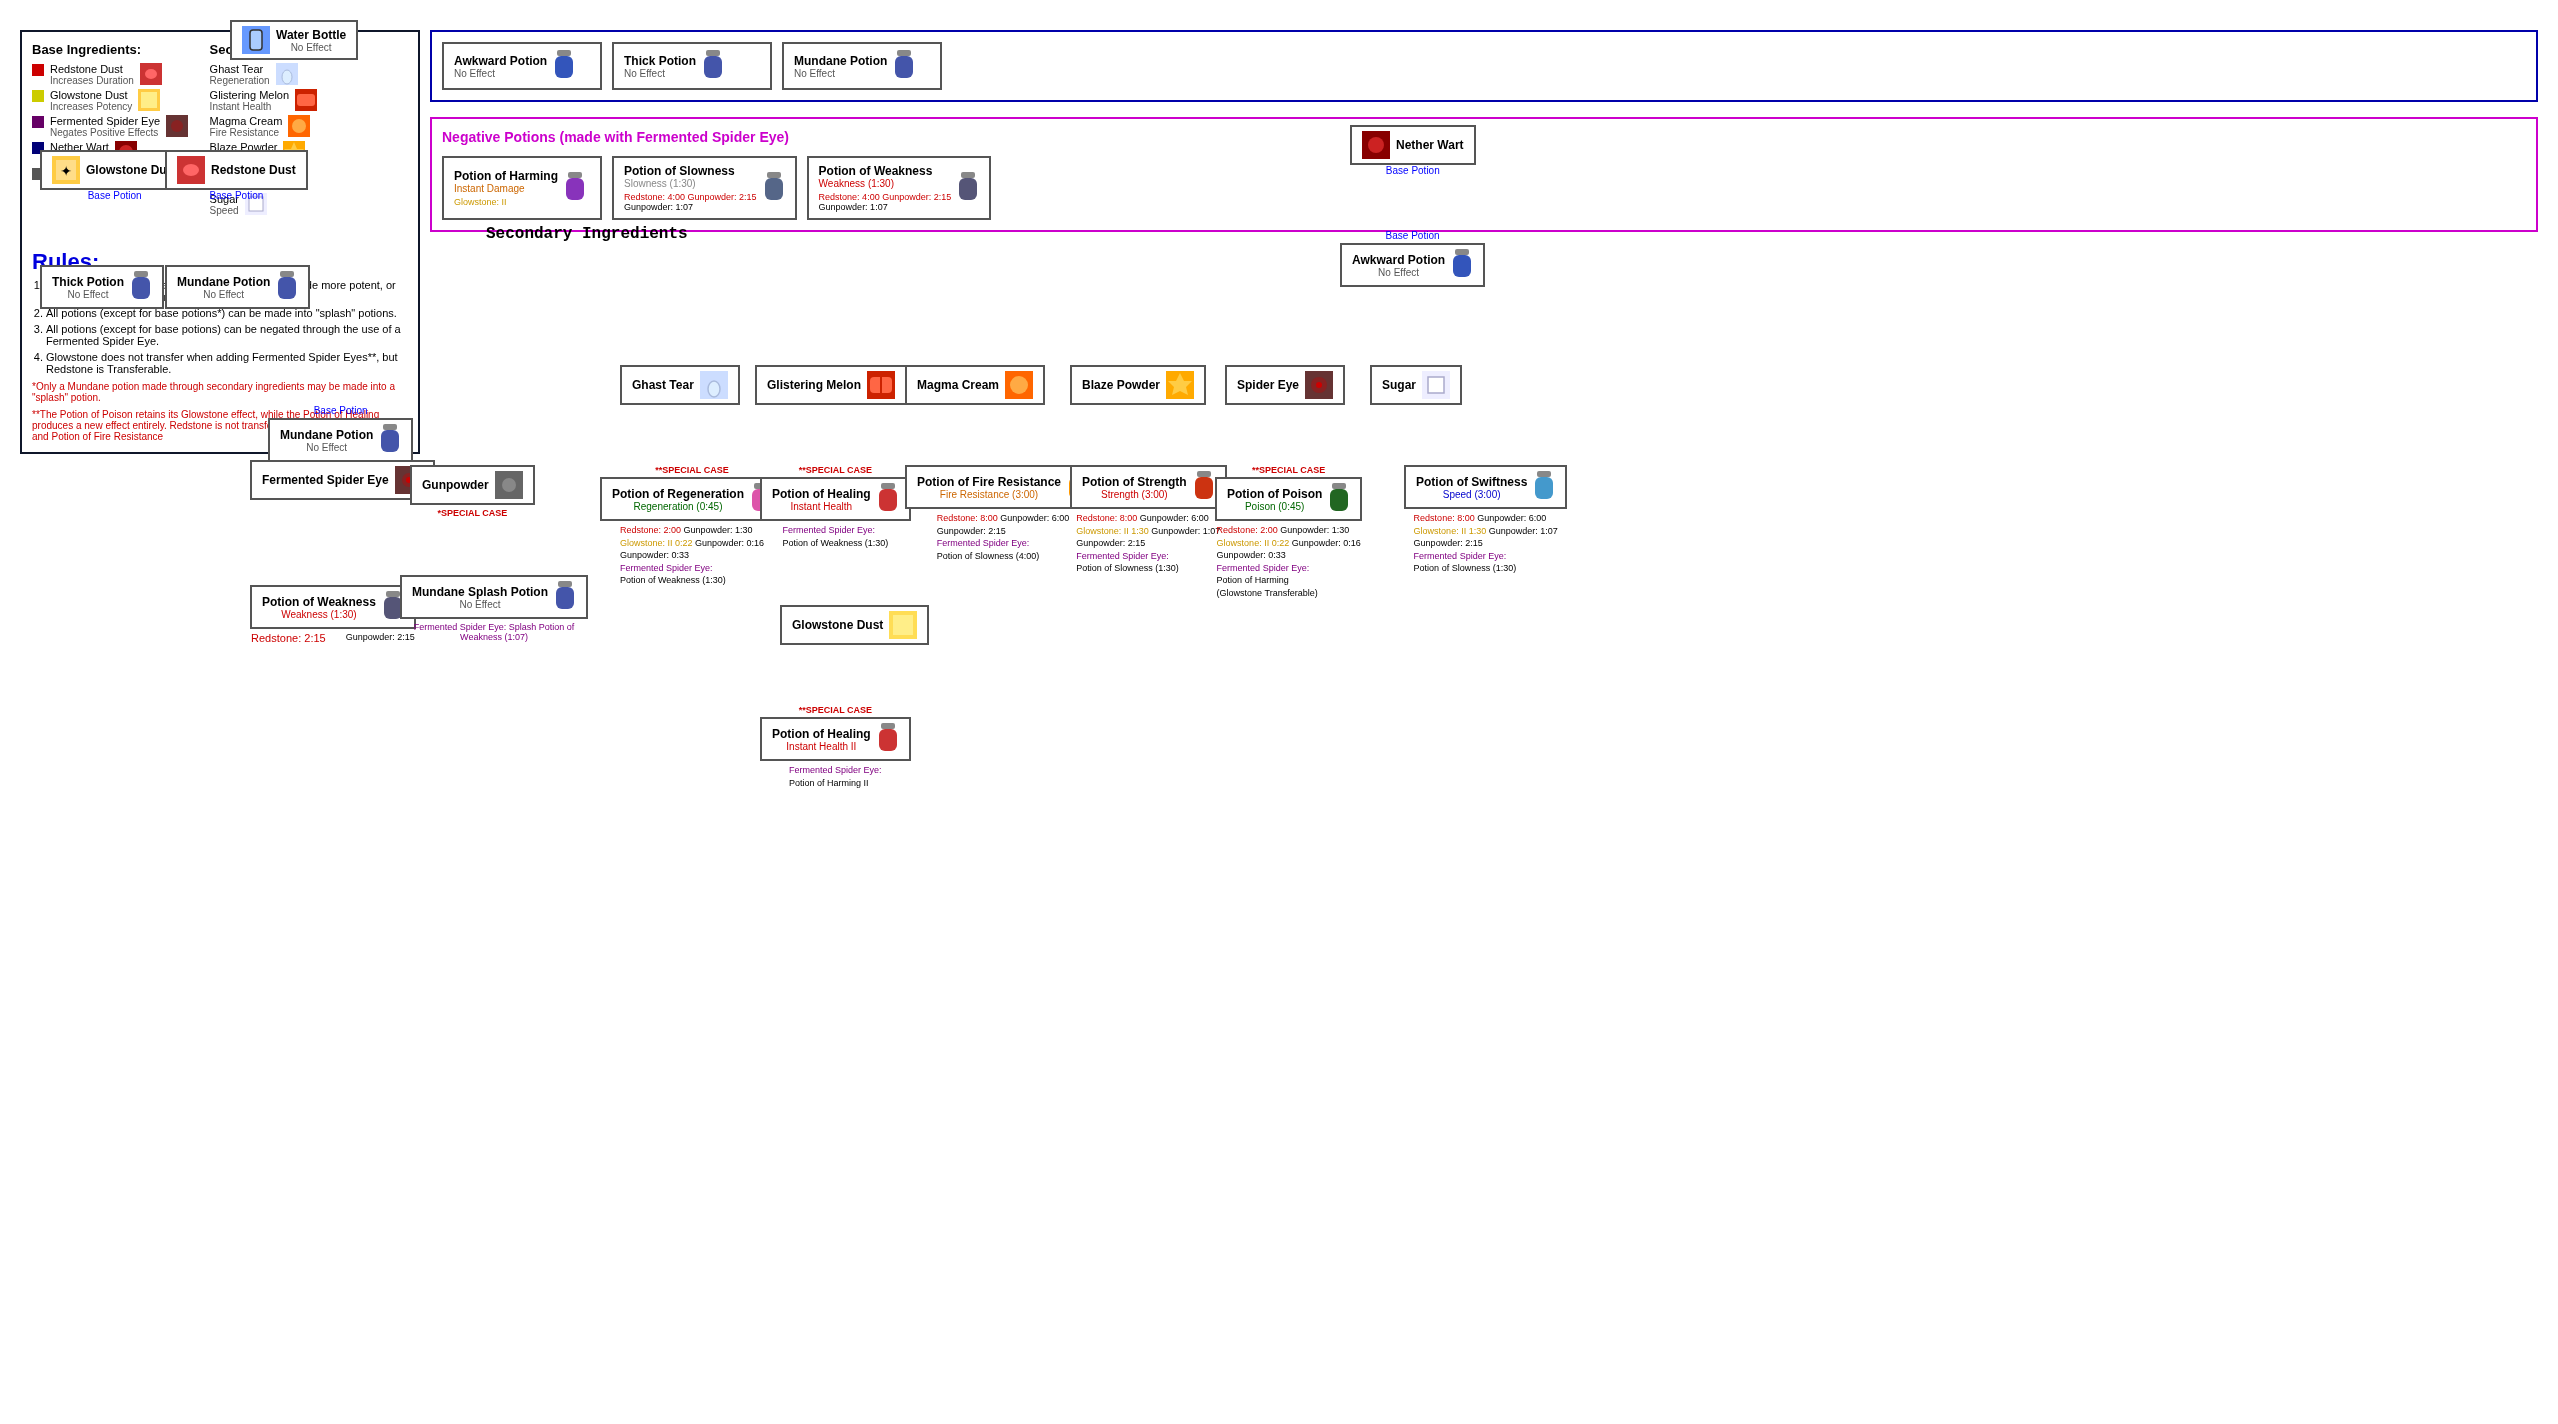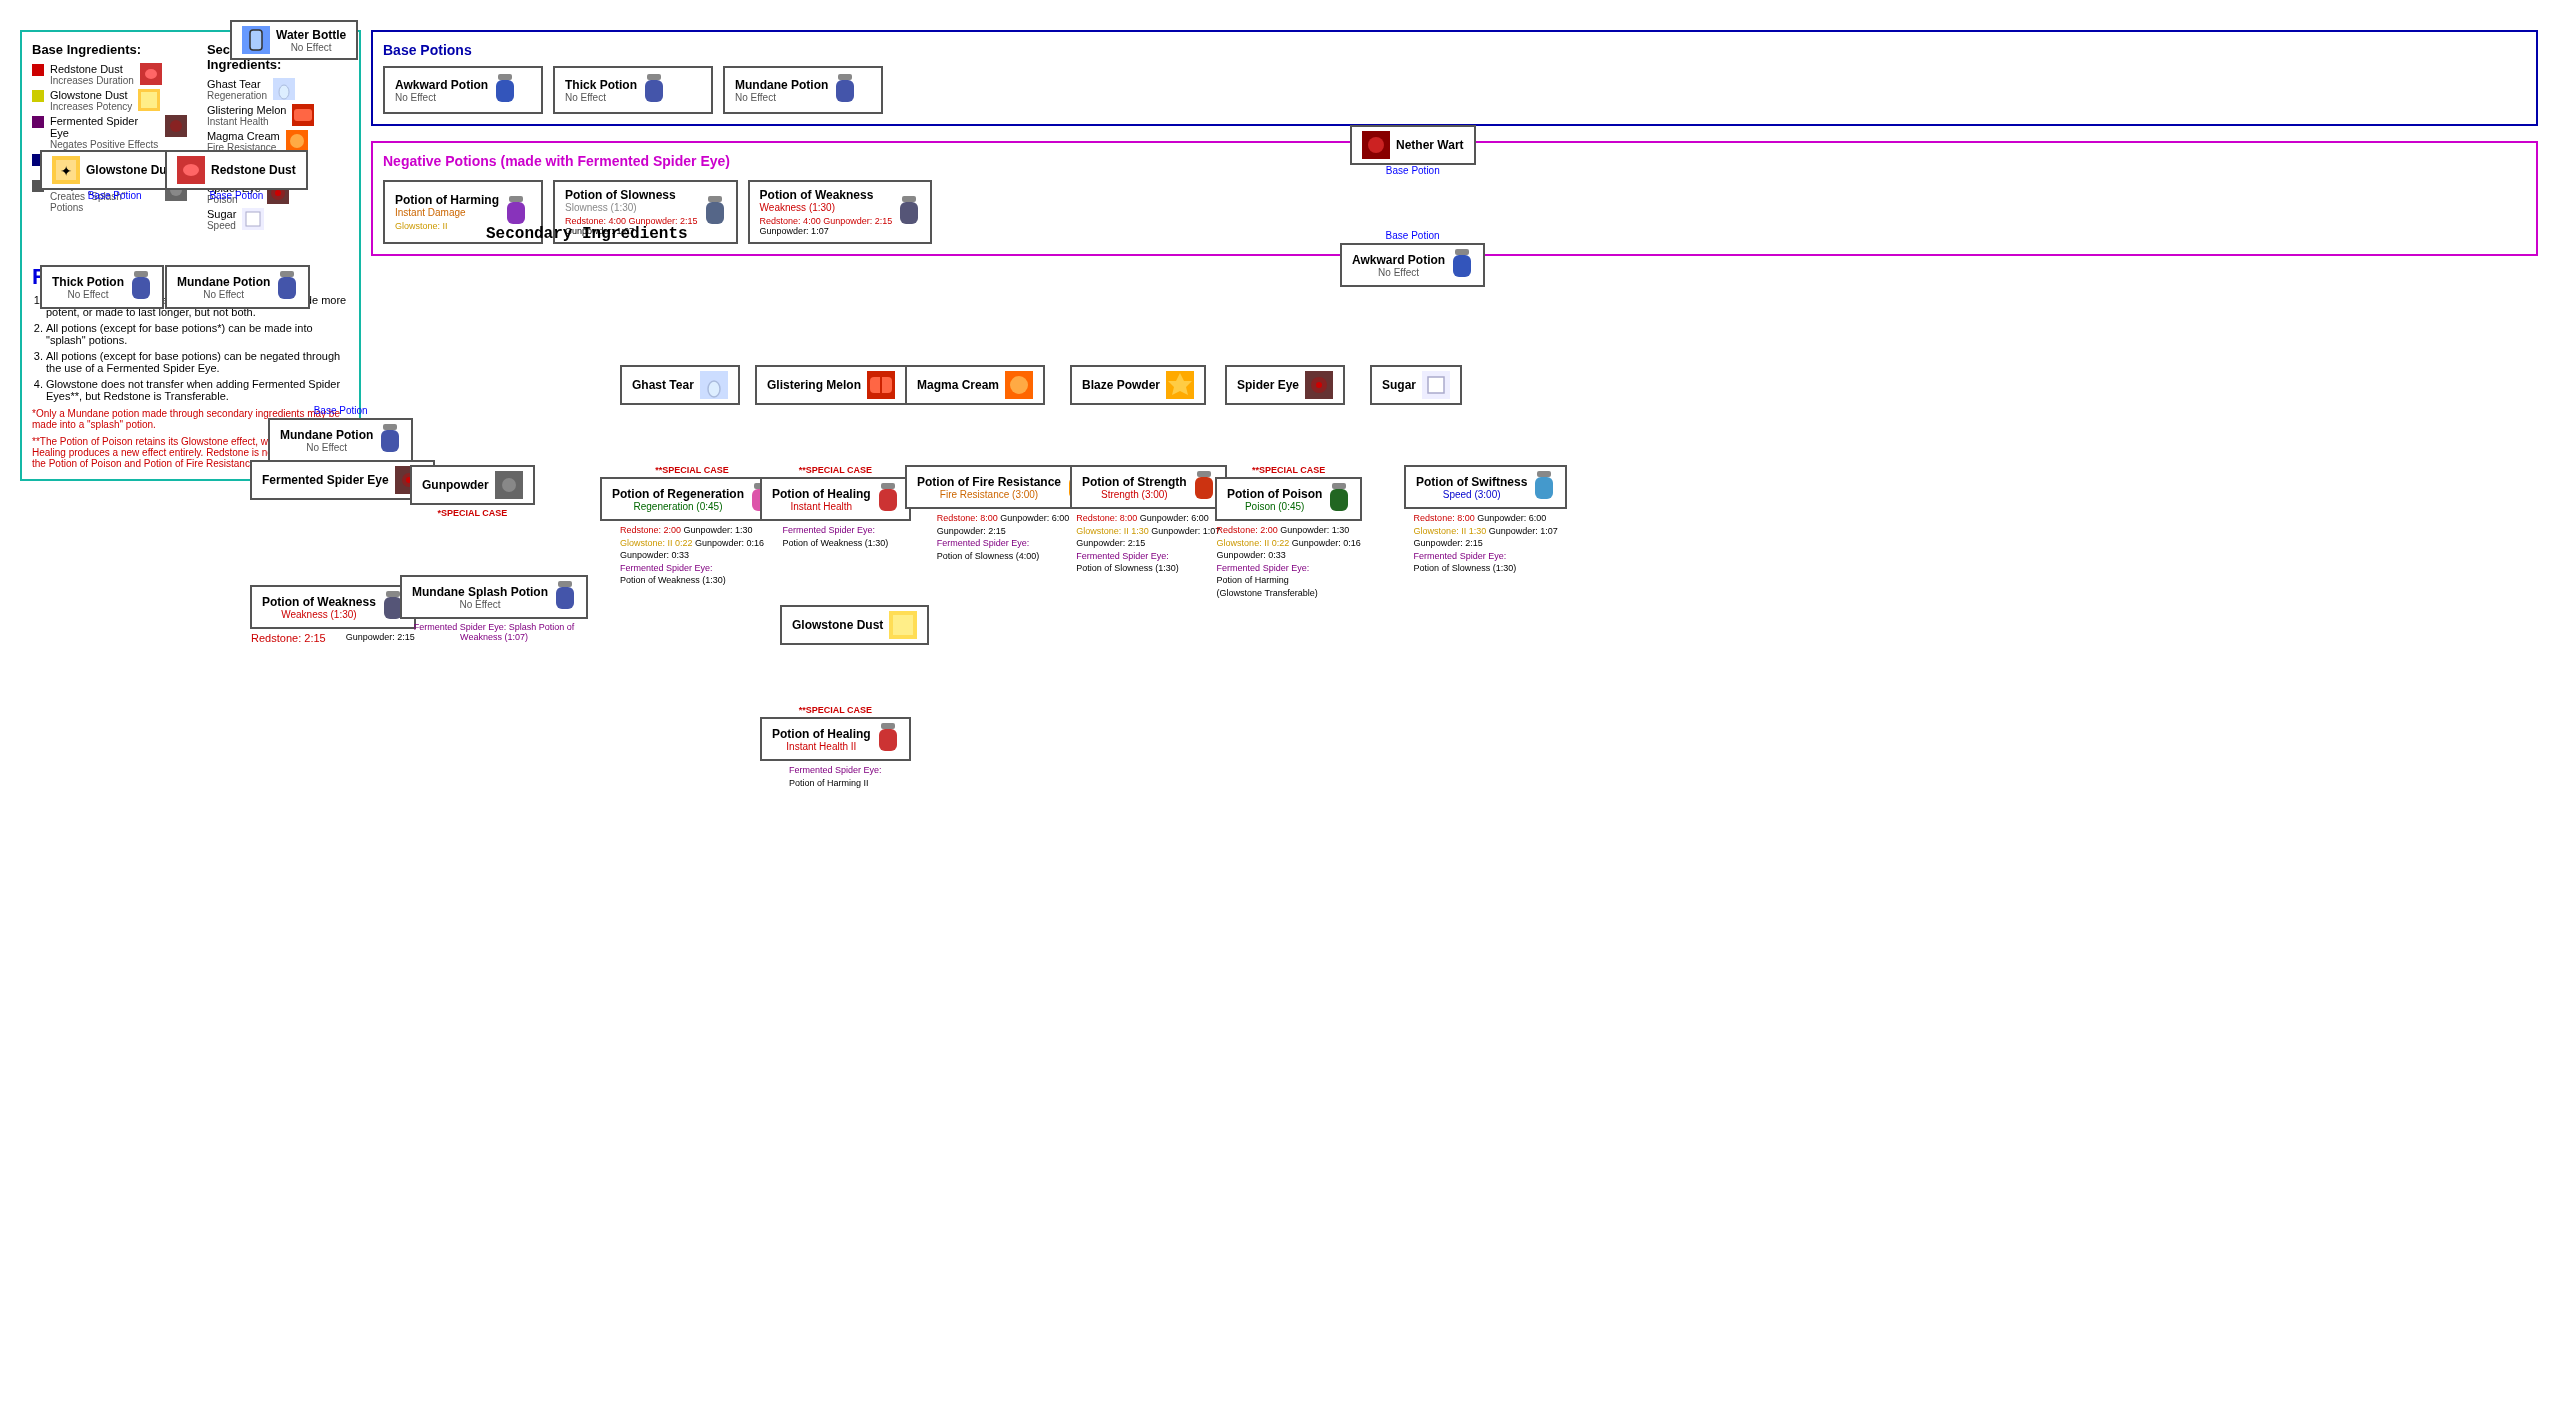--- a/index.html
+++ b/index.html
@@ -58,23 +58,23 @@
     
     .bottom-section {
       display: flex;
       gap: 10px;
       padding: 10px;
       margin-top: 10px;
     }
 
     
     .legend-box {
-      border: 2px solid #14b8a6;
+      border: 2px solid #0f172a;
       padding: 10px;
-      width: 341px;
+      width: 400px;
       flex-shrink: 0;
     }
     .legend-title { font-weight: bold; font-size: 13px; margin-bottom: 6px; }
     .legend-section { margin-bottom: 8px; }
     .legend-item {
       display: flex;
       align-items: flex-start;
       gap: 6px;
       margin-bottom: 3px;
     }
@@ -727,21 +727,20 @@
         <li>Glowstone does not transfer when adding Fermented Spider Eyes**, but Redstone is Transferable.</li>
       </ol>
 
       <div class="footnote">*Only a Mundane potion made through secondary ingredients may be made into a "splash" potion.</div>
       <div class="footnote" style="margin-top:6px;">**The Potion of Poison retains its Glowstone effect, while the Potion of Healing produces a new effect entirely. Redstone is not transferable in the Potion of Poison and Potion of Fire Resistance</div>
     </div>
 
     <div class="right-panels">
 
       <div class="panel-box">
-        <div class="panel-title">Base Potions</div>
         <div class="panel-items">
 
           <div class="panel-item">
             <div>
               <div class="panel-item-title">Awkward Potion</div>
               <div class="panel-item-sub">No Effect</div>
             </div>
             <svg width="22" height="32">
                 <rect x="4" y="0" width="14" height="6" rx="2" fill="#888"></rect>
                 <rect x="2" y="6" width="18" height="22" rx="6" fill="#3355bb"></rect>

